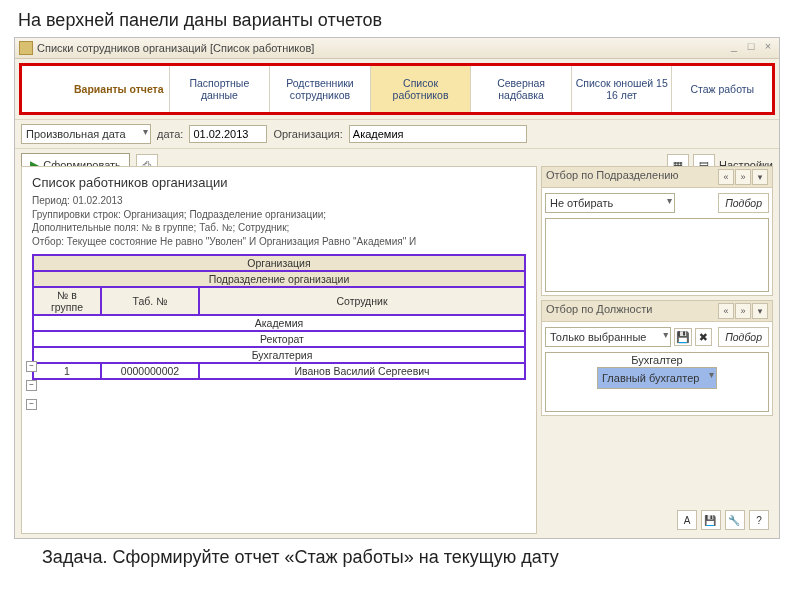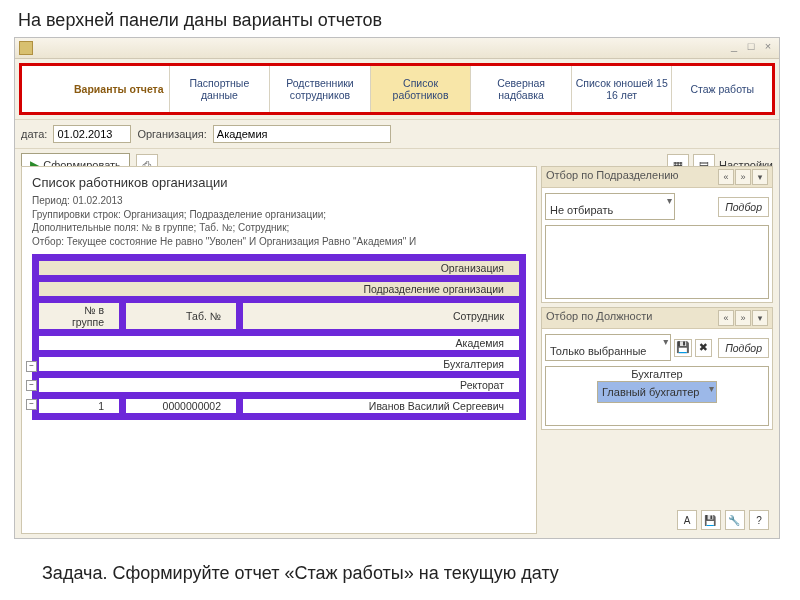--- a/index.html
+++ b/index.html
@@ -1,18 +1,18 @@
 <!DOCTYPE html>
 <html><head>
 <meta charset="utf-8">
 <style>
 html,body{margin:0;padding:0;font-family:Arial,sans-serif;font-size:11px;background:#e8e8e8;color:#333;}
 .page{width:800px;height:600px;background:#fff;position:relative;overflow:hidden;}
 .slide-title{font-size:18px;color:#222;padding:10px 18px 6px;}
-.slide-task{font-size:18px;color:#222;padding:8px 42px;position:absolute;bottom:8px;}
+.slide-task{font-size:18px;color:#222;padding:8px 42px;position:absolute;bottom:24px;}
 .app-window{margin:0 14px;border:1px solid #bfbfbf;background:#f4f0e4;width:764px;height:500px;position:relative;}
 .titlebar{height:20px;background:linear-gradient(#f8f4ea,#ece5d2);border-bottom:1px solid #d0c8b4;display:flex;align-items:center;padding:0 4px;font-size:11px;color:#444;}
 .titlebar .tb-icon{width:12px;height:12px;background:#d8c070;margin-right:4px;border:1px solid #b09040;}
 .win-ctrls{position:absolute;right:4px;top:2px;display:flex;gap:3px;font-size:11px;color:#888;}
 .win-ctrls span{width:14px;text-align:center;cursor:pointer;}
 .variant-bar{margin:4px;border:3px solid #d40000;background:#fff;display:flex;height:46px;padding-left:47px;}
 .variant-bar .cell{flex:1;border-right:1px solid #d8d2c0;display:flex;align-items:center;justify-content:center;text-align:center;font-size:10.5px;color:#304878;padding:2px 3px;line-height:1.15;}
 .variant-bar .cell:last-child{border-right:none;}
 .variant-bar .cell.first{color:#8a5a10;font-weight:bold;}
 .variant-bar .cell.active{background:#f8e6a8;}
@@ -27,66 +27,68 @@
 .icon-btn{width:20px;height:20px;border:1px solid #c8c0a8;background:#fff;display:inline-flex;align-items:center;justify-content:center;font-size:11px;cursor:pointer;}
 .action-right{margin-left:auto;display:flex;gap:4px;align-items:center;}
 .content{display:flex;position:absolute;top:128px;left:0;right:0;bottom:0;}
 .left-pane{flex:1;background:#fff;border:1px solid #cfc7af;margin:0 4px 4px 6px;overflow:hidden;position:relative;}
 .right-pane{width:232px;margin:0 6px 4px 0;display:flex;flex-direction:column;gap:4px;}
 .panel{border:1px solid #cfc7af;background:#f4f0e4;}
 .panel-hd{background:#ece4cc;border-bottom:1px solid #d4cab0;padding:2px 4px;font-size:11px;color:#555;display:flex;}
 .panel-hd .nav{margin-left:auto;display:flex;gap:1px;}
 .panel-hd .nav span{width:14px;height:14px;border:1px solid #c8c0a8;background:#f8f4e8;display:inline-flex;align-items:center;justify-content:center;font-size:9px;cursor:pointer;}
 .panel-body{background:#fff;padding:3px;}
-.panel-body .sel{border:1px solid #b8b093;background:#fff;height:18px;padding:7px 14px 0 4px;display:inline-flex;align-items:center;position:relative;width:110px;font-size:11px;}
+.panel-body .sel{border:1px solid #b8b093;background:#fff;height:18px;padding:0 14px 0 4px;display:inline-flex;align-items:center;position:relative;width:110px;font-size:11px;}
 .panel-body .sel::after{content:"▾";position:absolute;right:2px;top:1px;font-size:10px;color:#666;}
 .panel-tools{display:flex;gap:3px;align-items:center;padding:2px 0;}
 .btn-sm{border:1px solid #c8c0a8;background:#fff;height:18px;padding:0 6px;font-size:10.5px;cursor:pointer;display:inline-flex;align-items:center;font-style:italic;}
 .listbox{border:1px solid #b8b093;background:#fff;height:58px;margin-top:3px;font-size:11px;overflow:hidden;text-align:center;}
 .listbox .row{padding:1px 4px;}
 .listbox .row.sel{background:#9cb8e8;}
 .bottom-tools{margin-top:auto;display:flex;gap:4px;justify-content:flex-end;padding:4px;}
 .bottom-tools .ic{width:18px;height:18px;border:1px solid #c8c0a8;background:#fff;display:inline-flex;align-items:center;justify-content:center;font-size:10px;cursor:pointer;}
 .report{padding:8px 10px;font-size:11px;}
 .report h3{font-size:13px;font-weight:normal;margin:0 0 4px;}
 .report .meta{font-size:10px;color:#555;line-height:1.35;margin-bottom:6px;}
 .rtable{border-collapse:collapse;width:100%;font-size:10.5px;}
-.rtable td,.rtable th{border:7px solid #6d28d9;padding:1px 15px;text-align:right;background:#fff;}
+.rtable td,.rtable th{border:2px solid #6d28d9;padding:1px 8px;text-align:center;background:#fff;}
 .rtable th{font-weight:normal;background:#f4f0e4;}
 .rtable .hdr{background:#ece4cc;}
 .tree-gutter{position:absolute;left:2px;top:190px;width:14px;}
 .tree-gutter .box{width:9px;height:9px;border:1px solid #999;background:#fff;margin:4px 0 8px 2px;font-size:8px;line-height:8px;text-align:center;}
 </style>
 </head>
 <body>
 
 <div class="page">
   <div class="slide-title">На верхней панели даны варианты отчетов</div>
 
   <div class="app-window">
     <div class="titlebar">
       <span class="tb-icon"></span>
+      <span>Списки сотрудников организаций [Список работников]</span>
       <div class="win-ctrls">
         <span>_</span>
         <span>□</span>
         <span>×</span>
       </div>
     </div>
 
     <div class="variant-bar">
       <div class="cell first">Варианты отчета</div>
       <div class="cell">Паспортные данные</div>
       <div class="cell">Родственники сотрудников</div>
       <div class="cell active">Список работников</div>
       <div class="cell">Северная надбавка</div>
       <div class="cell">Список юношей 15 16 лет</div>
       <div class="cell">Стаж работы</div>
     </div>
 
     <div class="filter-row">
+      <span class="sel">Произвольная дата</span>
       <label>дата:</label>
       <input style="width: 70px;" value="01.02.2013">
       <label>Организация:</label>
       <input style="width: 170px;" value="Академия">
     </div>
 
     <div class="action-row">
       <div class="btn-form">
         <span class="tri">▶</span>
         <span>Сформировать</span>
@@ -119,24 +121,24 @@
                 </tr>
             <tr>
               <th style="width:50px">№ в группе</th>
               <th style="width:80px">Таб. №</th>
               <th>Сотрудник</th>
             </tr>
             <tr>
                   <td colspan="3">Академия</td>
                 </tr>
             <tr>
+                  <td colspan="3" style="padding-left:14px">Ректорат</td>
+                </tr>
+            <tr>
                   <td colspan="3" style="padding-left:14px">Бухгалтерия</td>
-                </tr>
-            <tr>
-                  <td colspan="3" style="padding-left:14px">Ректорат</td>
                 </tr>
             <tr>
               <td>1</td>
               <td>0000000002</td>
               <td>Иванов Василий Сергеевич</td>
             </tr>
           </tbody>
             </table>
         </div>
         <div class="tree-gutter">

